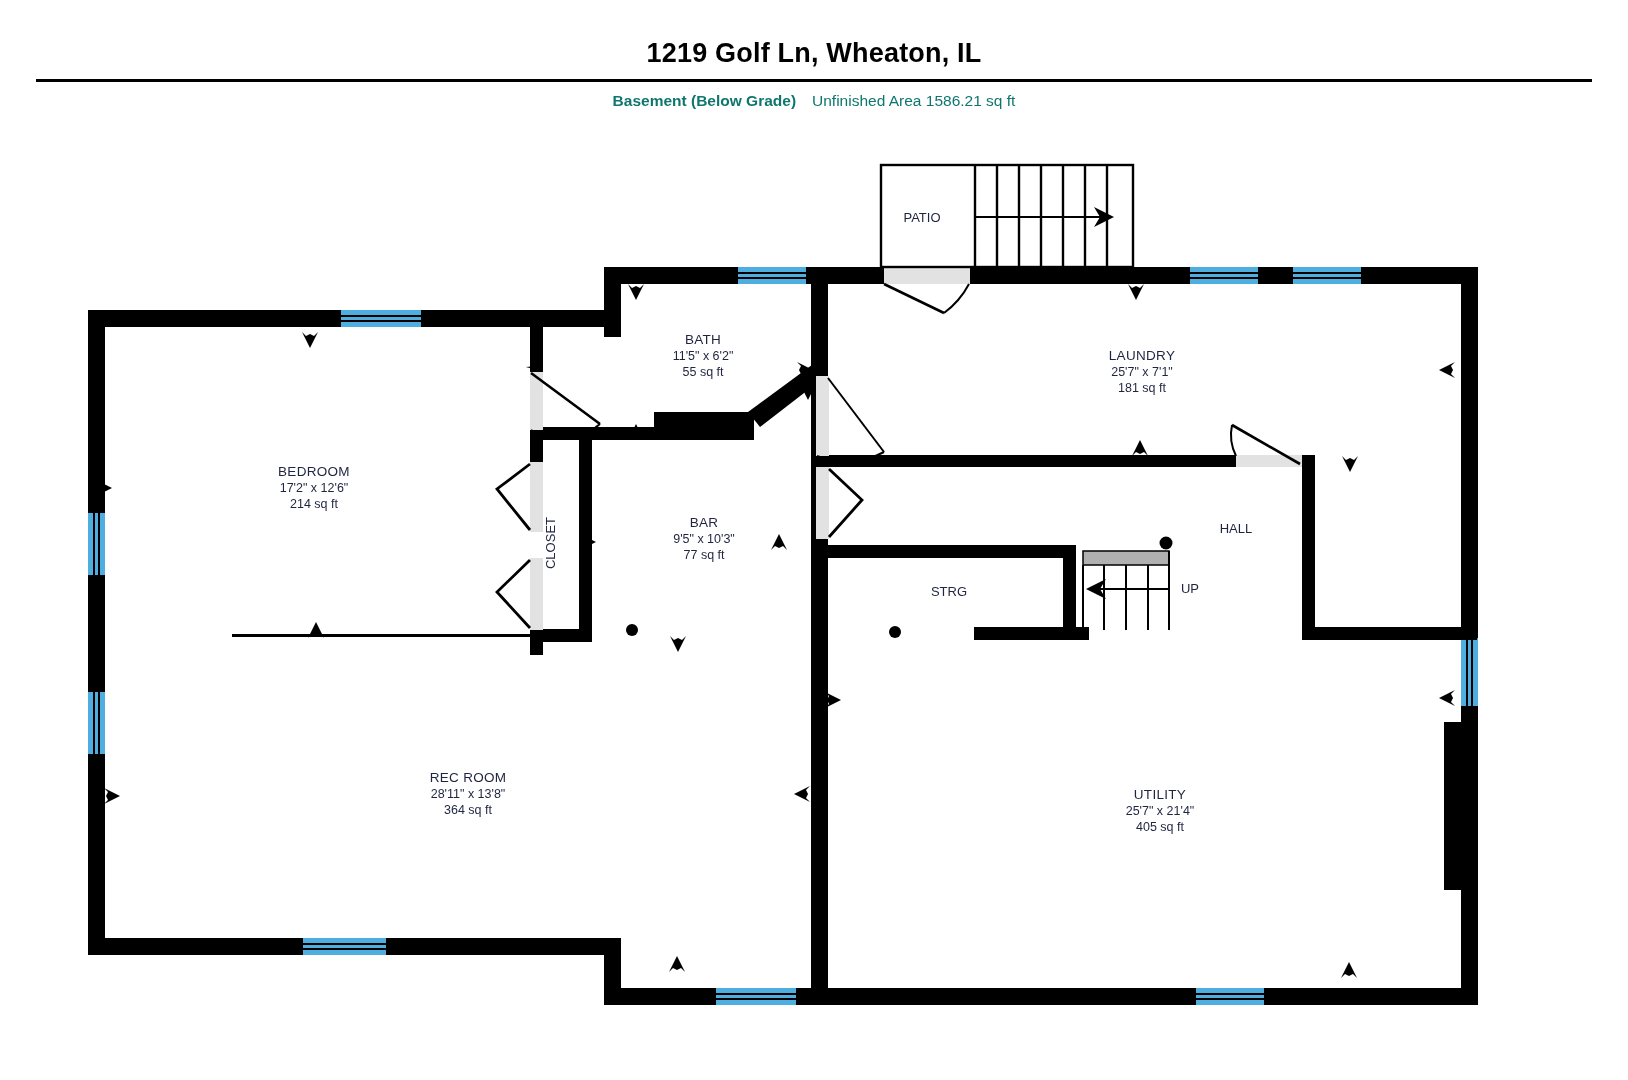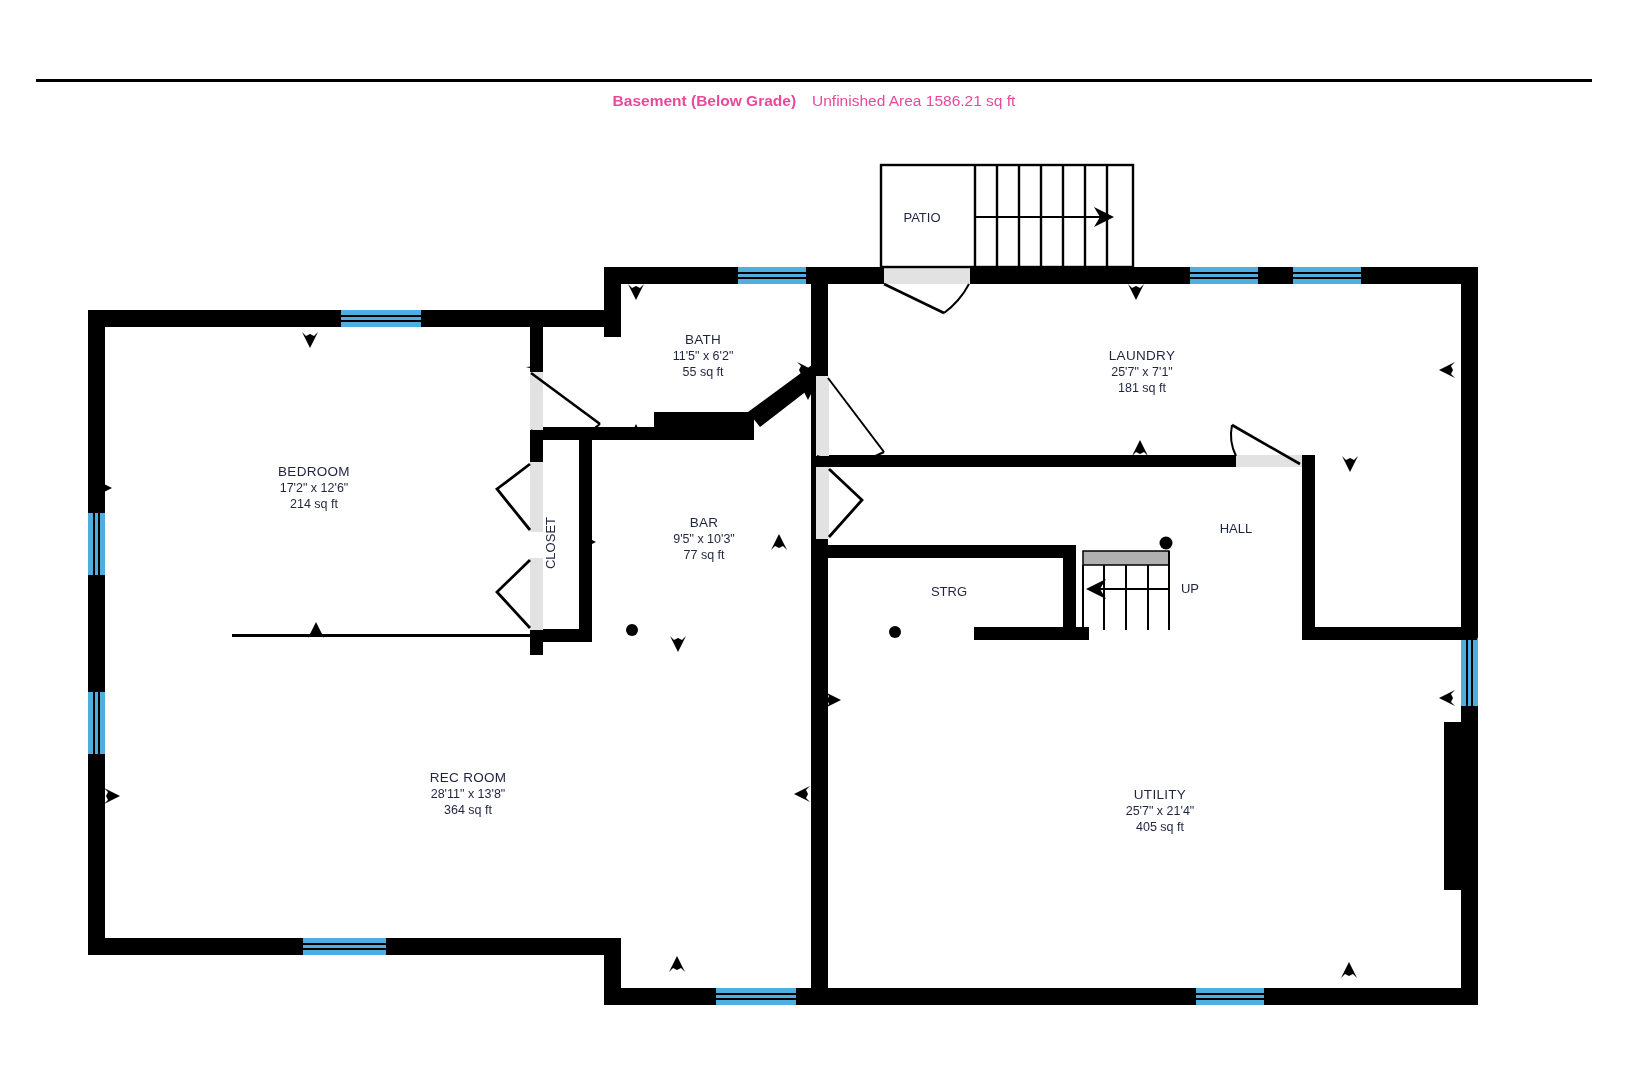--- a/index.html
+++ b/index.html
@@ -43,21 +43,21 @@
     height: 3px;
     background: #000;
   }
   .subheader {
     position: absolute;
     left: 0;
     top: 92px;
     width: 1628px;
     text-align: center;
     font-size: 15.5px;
-    color: #ec4899;
+    color: #0f766e;
   }
   .subheader .sb-strong { font-weight: bold; }
   .subheader .sb-gap { display: inline-block; width: 16px; }
   #plan {
     position: absolute;
     left: 0;
     top: 0;
     width: 1628px;
     height: 1080px;
   }
@@ -79,20 +79,23 @@
     fill: #1f2440;
     font-size: 13px;
     text-anchor: middle;
   }
 </style>
 </head>
 <body>
 
 <div id="page">
 
+  <div class="header">
+    <div class="title">1219 Golf Ln, Wheaton, IL</div>
+  </div>
   <div class="rule"></div>
   <div class="subheader">
     <span class="sb-strong">Basement (Below Grade)</span><span class="sb-gap"></span><span>Unfinished Area 1586.21 sq ft</span>
   </div>
 
   <svg id="plan" viewBox="0 0 1628 1080">
     <defs>
       <marker id="arrhead" markerWidth="10" markerHeight="10" refX="9" refY="5" orient="auto">
         <path d="M0,0 L10,5 L0,10 L3,5 Z" fill="#000"></path>
       </marker>

